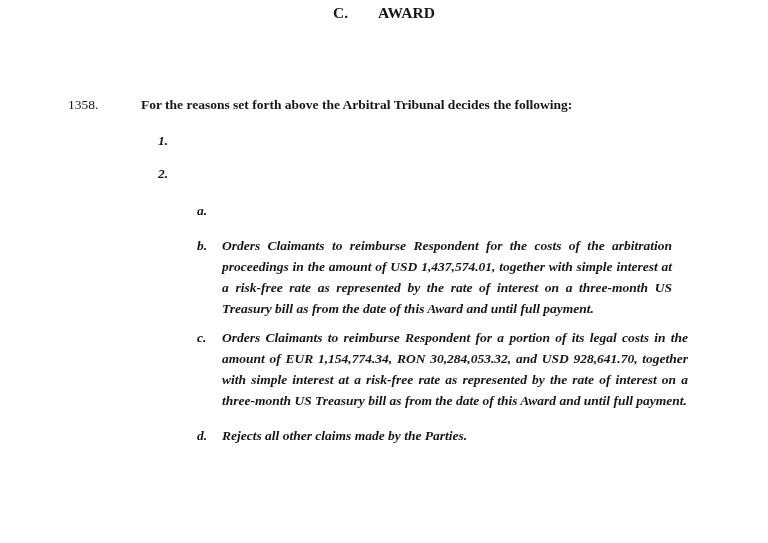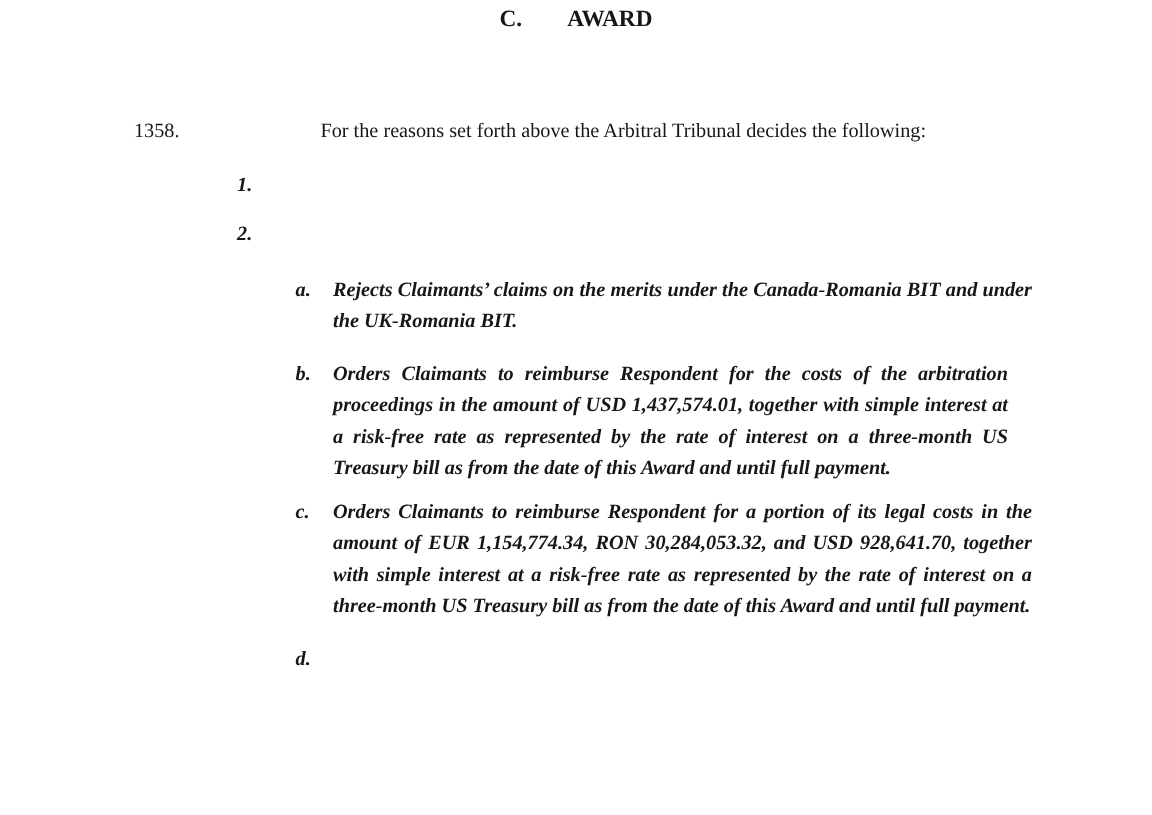--- a/index.html
+++ b/index.html
@@ -24,33 +24,33 @@
     justify-content: center;
     align-items: baseline;
     gap: 30px;
     padding-top: 3px;
     font-weight: 700;
     font-size: 15.5px;
     line-height: 19px;
   }
   .intro {
     display: flex;
-    margin-top: 54px;
+    margin-top: 72px;
     padding-left: 68px;
     padding-right: 78px;
     font-size: 13.5px;
     line-height: 21px;
-    text-align: center;
   }
   .intro .num {
     width: 73px;
     flex-shrink: 0;
   }
   .intro .txt {
     flex: 1;
+    font-weight: bold;
   }
   .item {
     display: flex;
     font-weight: 700;
     font-style: italic;
     font-size: 13.5px;
     line-height: 21px;
   }
   .item .marker {
     flex-shrink: 0;
@@ -98,30 +98,30 @@
   <div class="item l1 item-1">
     <span class="marker">1.</span>
   </div>
 
   <div class="item l1 item-2">
     <span class="marker">2.</span>
   </div>
 
   <div class="item l2 item-a">
     <span class="marker">a.</span>
-    <span class="txt">Rejects Claimants’ claims on the merits under the Canada-Romania BIT and under the UK-Romania BIT.</span>
   </div>
 
   <div class="item l2 item-b">
     <span class="marker">b.</span>
     <span class="txt">Orders Claimants to reimburse Respondent for the costs of the arbitration proceedings in the amount of USD 1,437,574.01, together with simple interest at a risk-free rate as represented by the rate of interest on a three-month US Treasury bill as from the date of this Award and until full payment.</span>
   </div>
 
   <div class="item l2 item-c">
     <span class="marker">c.</span>
     <span class="txt">Orders Claimants to reimburse Respondent for a portion of its legal costs in the amount of EUR 1,154,774.34, RON 30,284,053.32, and USD 928,641.70, together with simple interest at a risk-free rate as represented by the rate of interest on a three-month US Treasury bill as from the date of this Award and until full payment.</span>
   </div>
 
   <div class="item l2 item-d">
     <span class="marker">d.</span>
+    <span class="txt">Rejects all other claims made by the Parties.</span>
   </div>
 
 </div>
 
 </body></html>

